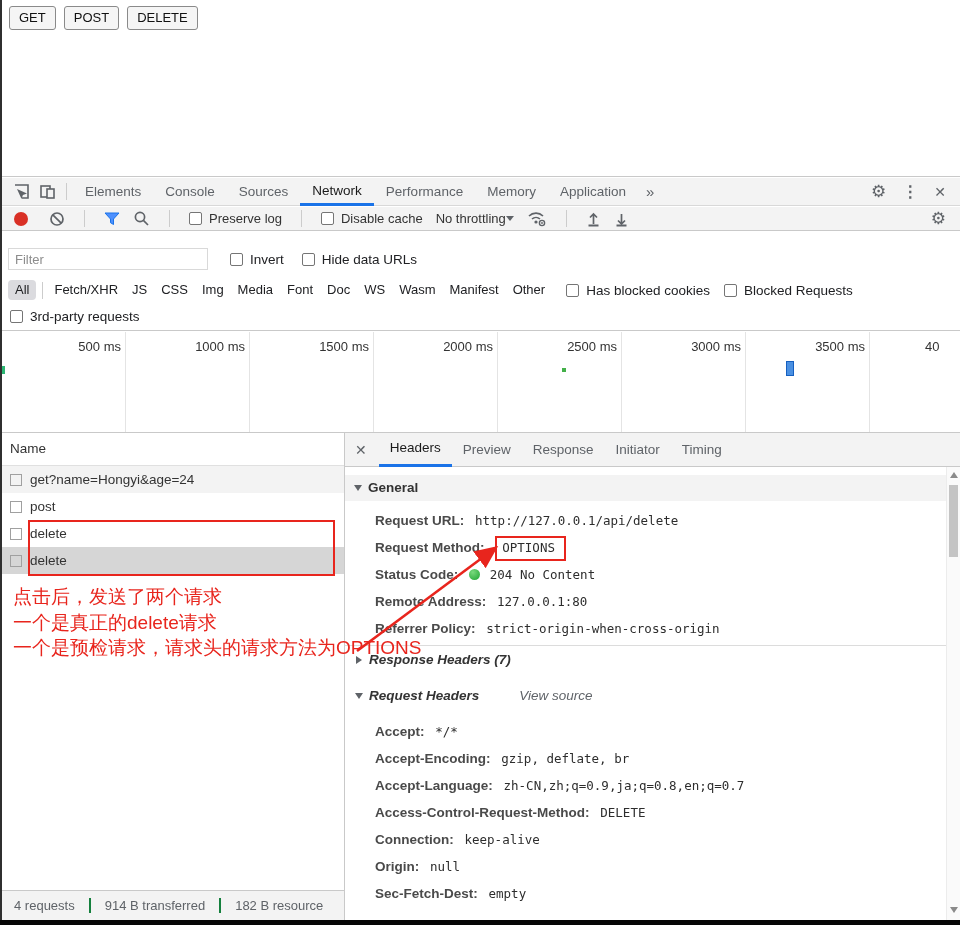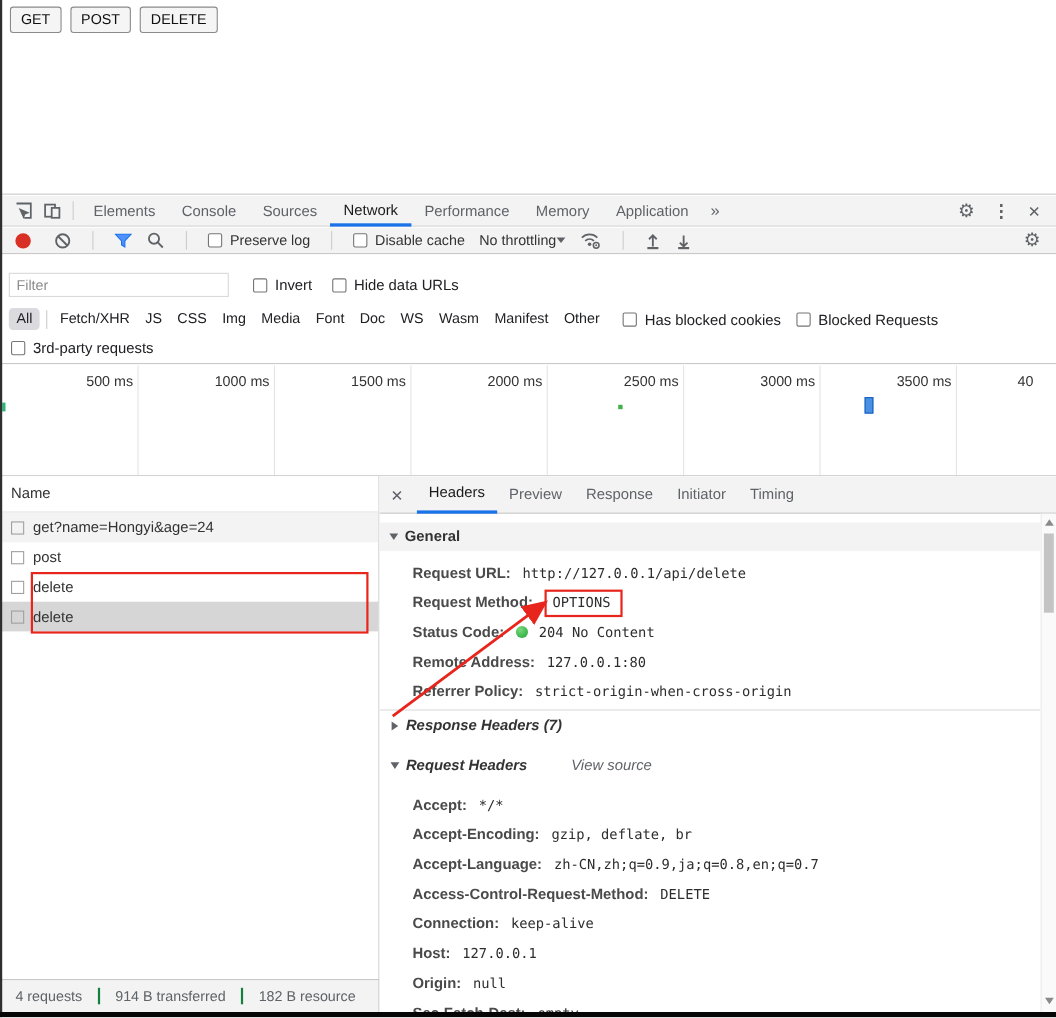--- a/index.html
+++ b/index.html
@@ -364,42 +364,43 @@
         </div>
         <div class="kv">
           <span class="lbl">Access-Control-Request-Method:</span>
           <span class="val">DELETE</span>
         </div>
         <div class="kv">
           <span class="lbl">Connection:</span>
           <span class="val">keep-alive</span>
         </div>
         <div class="kv">
-          <span class="lbl">Host:</span>
-          <span class="val">127.0.0.1</span>
-        </div>
-        <div class="kv">
           <span class="lbl">Origin:</span>
           <span class="val">null</span>
         </div>
         <div class="kv">
           <span class="lbl">Sec-Fetch-Dest:</span>
           <span class="val">empty</span>
         </div>
       </div>
     </div>
 
     <div class="d-scrollbar">
       <div class="sb-up"></div>
       <div class="sb-thumb"></div>
       <div class="sb-down"></div>
     </div>
   </div>
 
   <div class="anno-box-rows"></div>
+  <div class="anno-text">
+    <div>点击后，发送了两个请求</div>
+    <div>一个是真正的delete请求</div>
+    <div>一个是预检请求，请求头的请求方法为OPTIONS</div>
+  </div>
   <svg class="anno-arrow" width="180" height="140" viewBox="0 0 180 140">
     <defs>
       <marker id="arrowhead" markerWidth="9" markerHeight="8" refX="7" refY="4" orient="auto">
         <polygon points="0 0, 9 4, 0 8" fill="#e8251d"></polygon>
       </marker>
     </defs>
     <line x1="17" y1="123" x2="154" y2="21" stroke="#e8251d" stroke-width="2.6" marker-end="url(#arrowhead)"></line>
   </svg>
 
   <div class="edge-left"></div>

